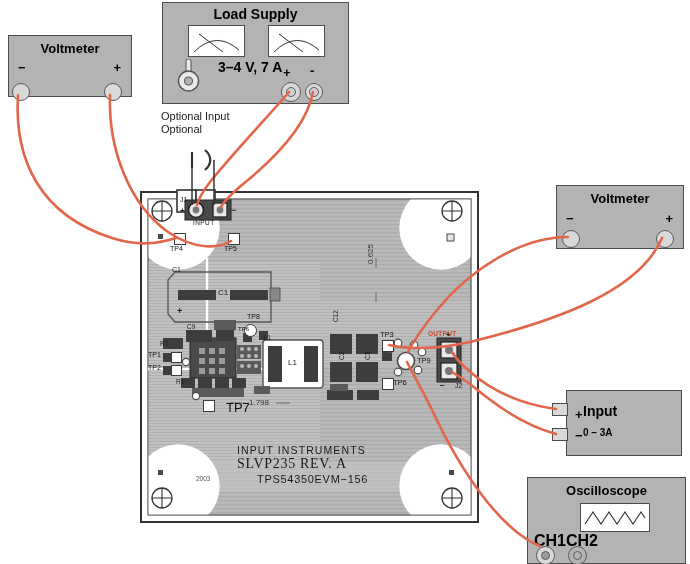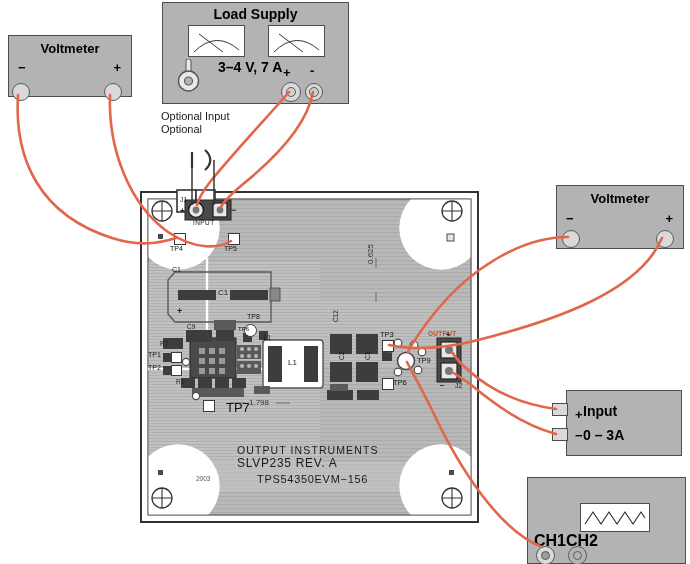--- a/index.html
+++ b/index.html
@@ -182,22 +182,22 @@
   <div class="silk" style="left:193px;top:219px;font-size:6.5px;letter-spacing:.4px;">INPUT</div>
 
   <div class="silk" style="left:428px;top:330px;font-size:6.5px;letter-spacing:.3px;color:#c94d2a;font-weight:bold;">OUTPUT</div>
   <div class="silk" style="left:446px;top:331px;font-size:7px;font-weight:bold;">+</div>
   <div class="silk" style="left:440px;top:381px;font-size:8px;font-weight:bold;">−</div>
   <div class="silk" style="left:455px;top:382px;font-size:7px;">J2</div>
 
   <div class="silk" style="left:249px;top:398px;font-size:8px;color:#333;">1.798</div>
   <div class="silk" style="left:366px;top:264px;font-size:8px;color:#333;transform:rotate(-90deg);transform-origin:left top;">0.625</div>
 
-  <div class="silk" style="left:237px;top:444px;font-size:10.5px;letter-spacing:1.1px;">OUTPUT INSTRUMENTS</div>
-  <div class="silk" style="left:237px;top:456px;font-size:12px;letter-spacing:.7px;">SLVP235 REV. A</div>
+  <div class="silk" style="left:237px;top:444px;font-size:10.5px;letter-spacing:1.1px;">INPUT INSTRUMENTS</div>
+  <div class="silk" style="left:237px;top:456px;font-size:14px;letter-spacing:.7px;font-family:Liberation Serif, serif;">SLVP235 REV. A</div>
   <div class="silk" style="left:257px;top:473px;font-size:11px;letter-spacing:.7px;">TPS54350EVM−156</div>
   <div class="silk" style="left:196px;top:475px;font-size:6.5px;color:#555;">2003</div>
 
   <div class="silk" style="left:172px;top:266px;font-size:7px;">C1</div>
   <div class="silk" style="left:218px;top:288px;font-size:8px;">C1</div>
   <div class="silk" style="left:288px;top:358px;font-size:8px;">L1</div>
   <div class="silk" style="left:264px;top:334px;font-size:6.5px;">L1</div>
   <div class="silk" style="left:332px;top:322px;font-size:6.5px;transform:rotate(-90deg);transform-origin:left top;">C12</div>
   <div class="silk" style="left:338px;top:360px;font-size:6.5px;transform:rotate(-90deg);transform-origin:left top;">C2</div>
   <div class="silk" style="left:364px;top:360px;font-size:6.5px;transform:rotate(-90deg);transform-origin:left top;">C3</div>
@@ -310,28 +310,29 @@
   <div class="inst" style="left:556px;top:185px;width:126px;height:62px;">
     <div class="ttl" style="top:5px;font-size:13px;">Voltmeter</div>
     <div class="sgn" style="left:9px;top:25px;font-size:13px;">−</div>
     <div class="sgn" style="right:10px;top:25px;font-size:13px;">+</div>
     <div class="term" style="left:5px;top:44px;width:16px;height:16px;"></div>
     <div class="term" style="left:99px;top:44px;width:16px;height:16px;"></div>
   </div>
 
   <div class="inst" style="left:566px;top:390px;width:114px;height:64px;">
     <div class="ttl" style="top:12px;left:16px;width:auto;font-size:14px;">Input</div>
-    <div class="ttl" style="top:36px;left:16px;width:auto;font-size:14px;">0 – 3A</div>
+    <div class="ttl" style="top:36px;left:16px;width:auto;font-size:10px;">0 – 3A</div>
     <div class="sgn" style="left:8px;top:16px;font-size:13px;">+</div>
     <div class="sgn" style="left:8px;top:37px;font-size:13px;">−</div>
   </div>
   <div style="position:absolute;left:552px;top:403px;width:14px;height:11px;background:#d9d9d9;border:1.4px solid #4d4d4d;z-index:31;"></div>
   <div style="position:absolute;left:552px;top:428px;width:14px;height:11px;background:#d9d9d9;border:1.4px solid #4d4d4d;z-index:31;"></div>
 
   <div class="inst" style="left:527px;top:477px;width:157px;height:85px;">
+    <div class="ttl" style="top:5px;font-size:13px;">Oscilloscope</div>
     <div class="meterbox" style="left:52px;top:25px;width:68px;height:27px;">
       <svg width="68" height="27" style="display:block;">
         <path d="M4 20 L12 8 L20 20 L28 8 L36 20 L44 8 L52 20 L60 8 L64 14" fill="none" stroke="#333" stroke-width="1.2"></path>
       </svg>
     </div>
     <div class="sgn" style="left:6px;top:54px;font-size:16px;">CH1</div>
     <div class="sgn" style="left:38px;top:54px;font-size:16px;">CH2</div>
     <div class="term" style="left:8px;top:68px;width:17px;height:17px;"></div>
     <div class="term inner" style="left:13px;top:73px;width:7px;height:7px;border-width:1.2px;background:#9d9d9d;"></div>
     <div class="term" style="left:40px;top:68px;width:17px;height:17px;background:#b3b3b3;"></div>

